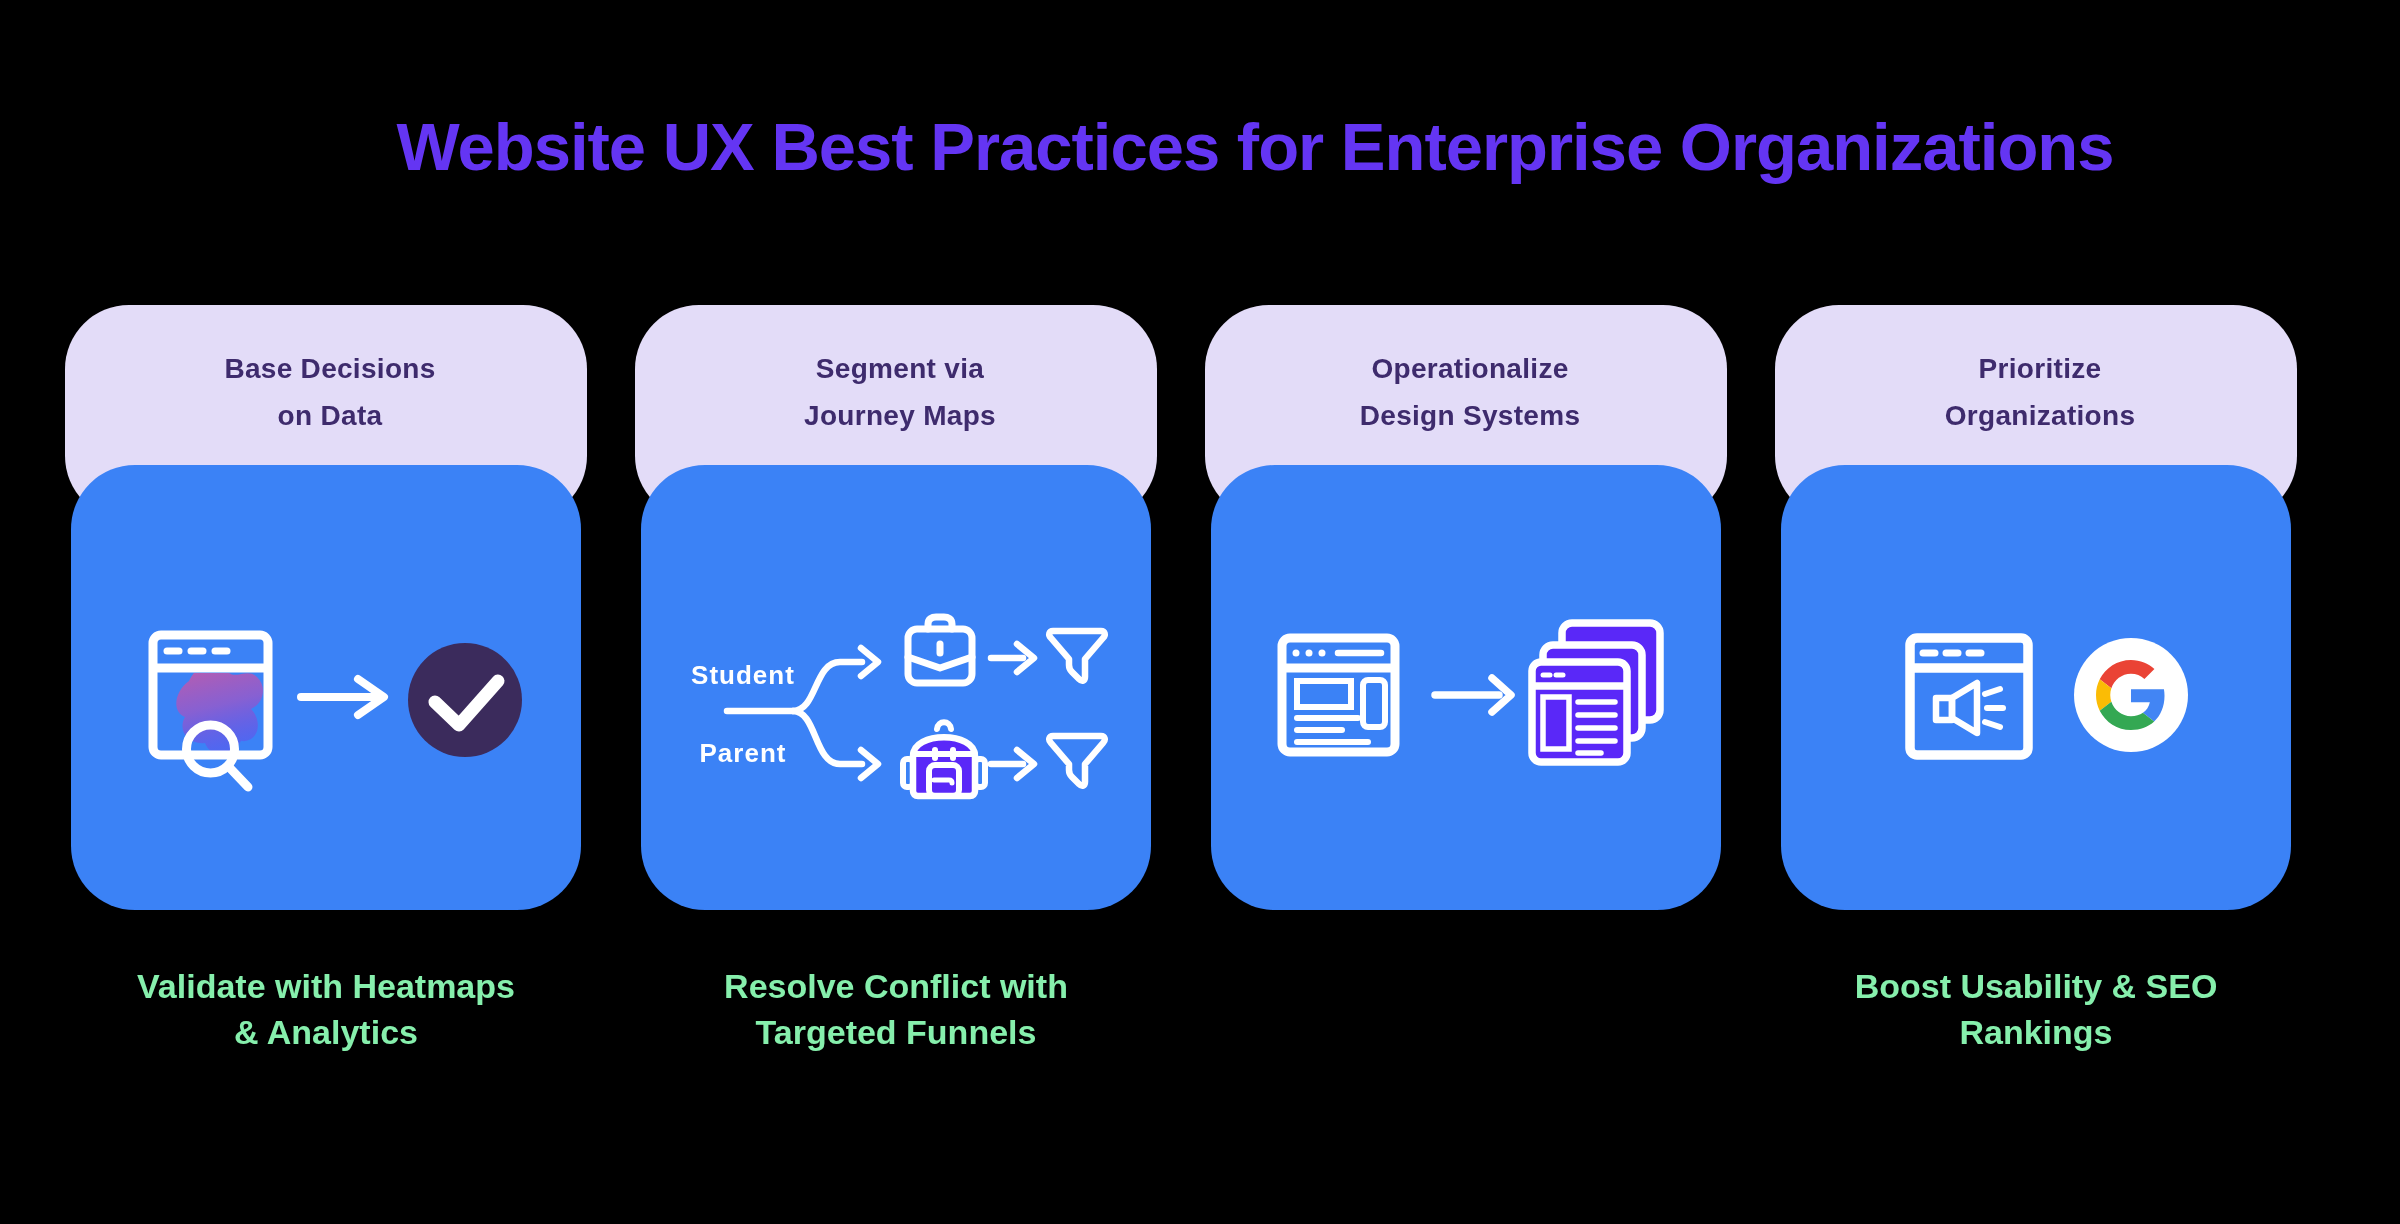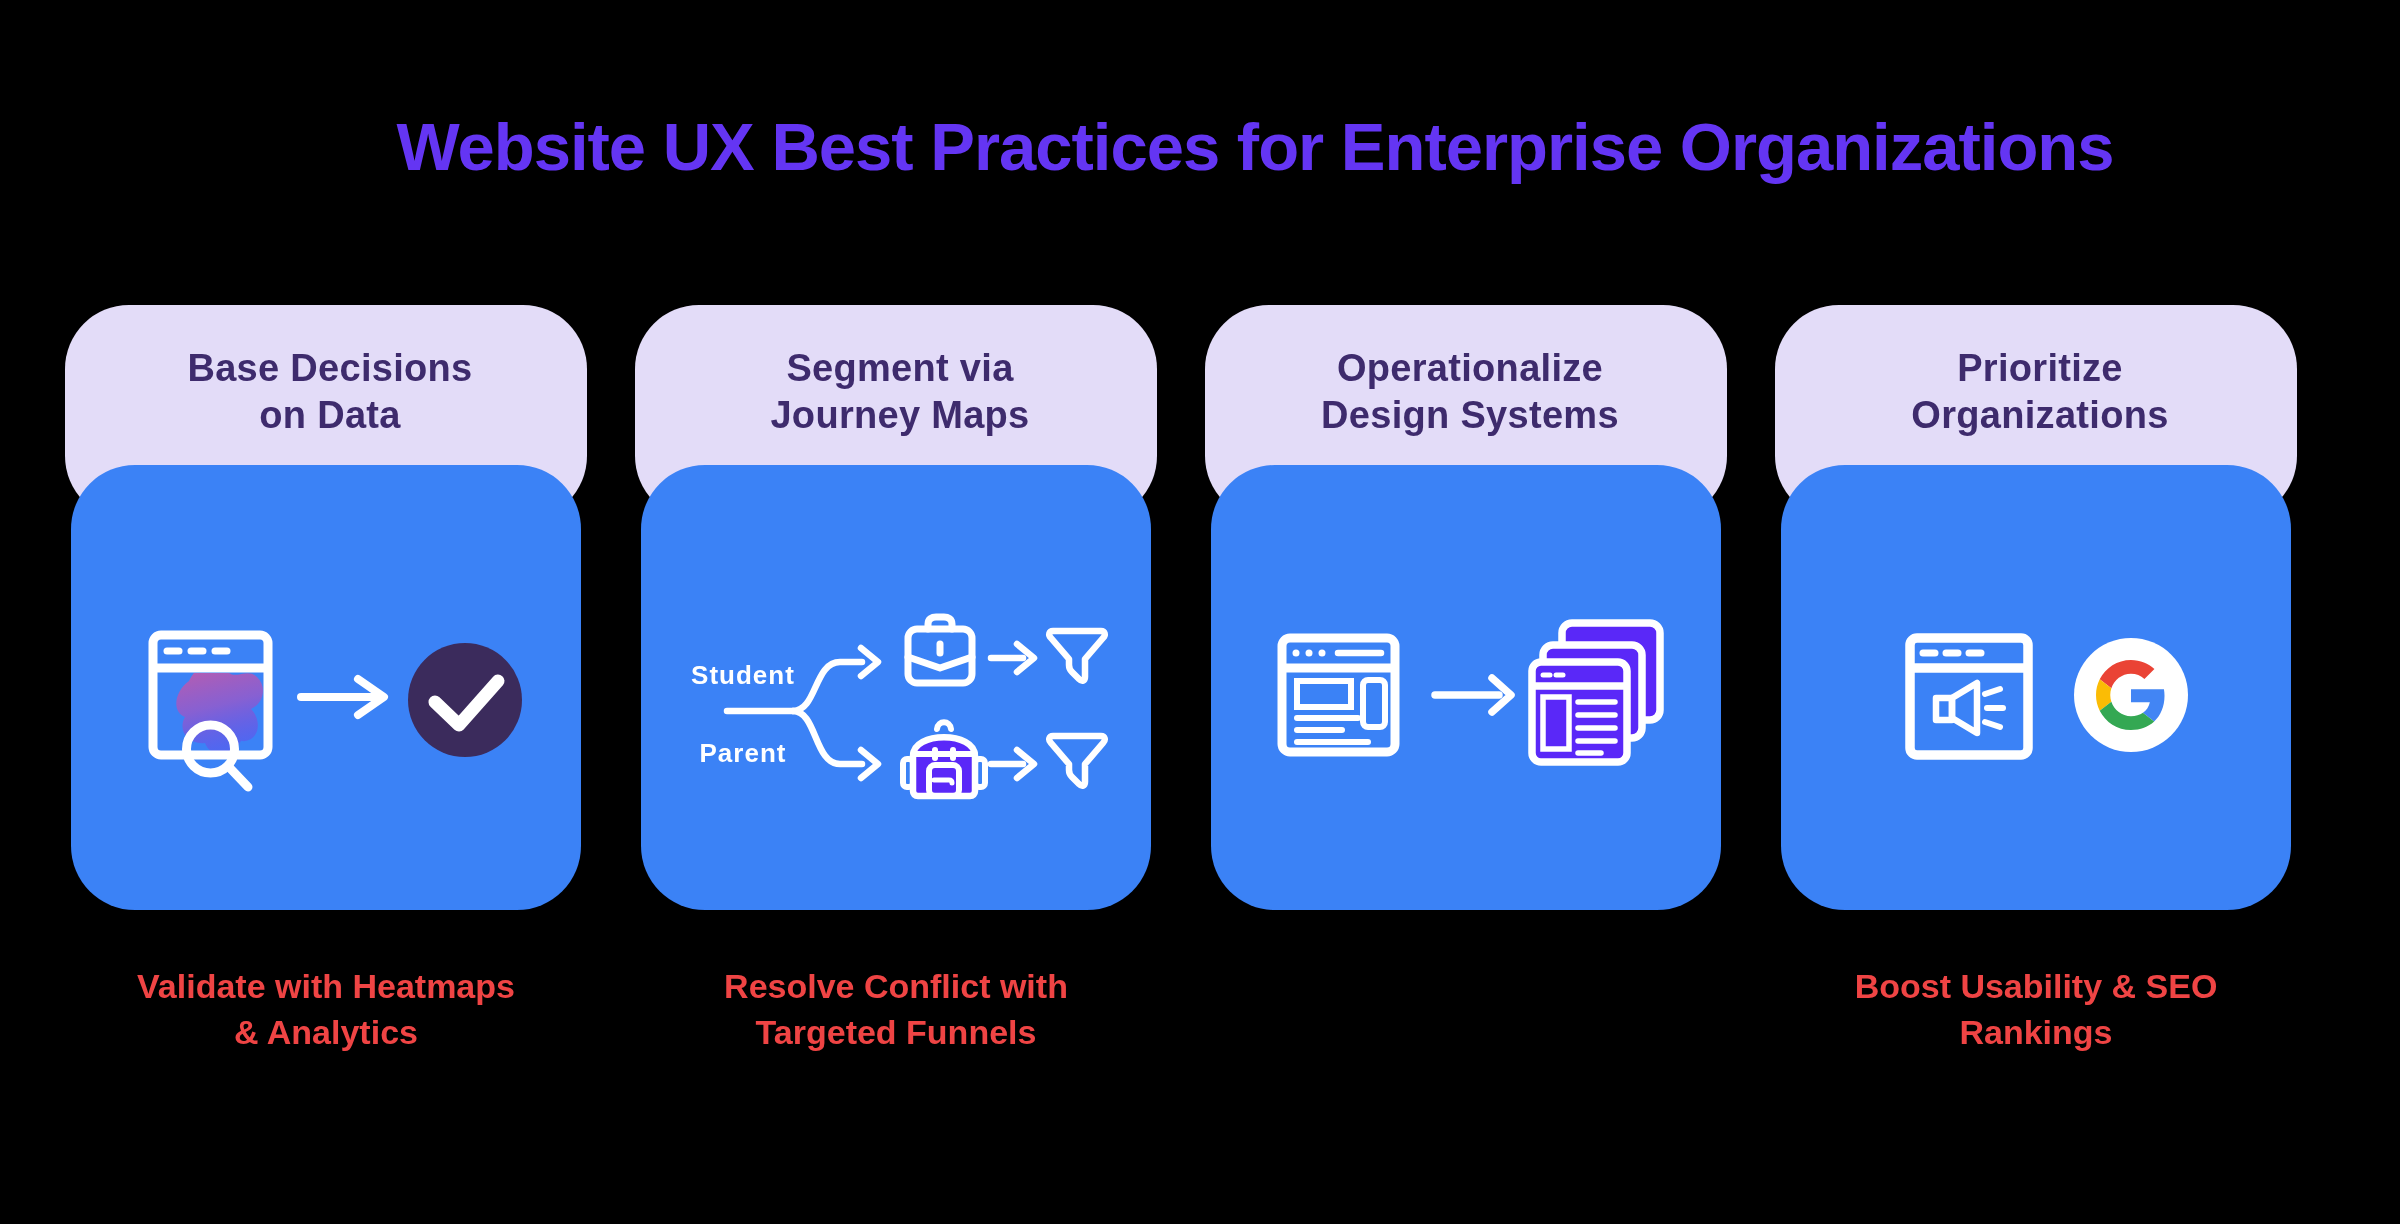--- a/index.html
+++ b/index.html
@@ -5,26 +5,26 @@
   html,body{margin:0;padding:0;background:#000;}
   #page{position:relative;width:2400px;height:1224px;background:#000;overflow:hidden;
         font-family:"Liberation Sans","DejaVu Sans",sans-serif;}
   #main-title{position:absolute;left:110px;right:0;top:108px;text-align:center;
         font-size:67px;font-weight:bold;letter-spacing:-1px;color:#6435f3;}
   .card{position:absolute;top:305px;width:522px;height:605px;}
   .card-top{position:absolute;top:0;left:0;width:522px;height:215px;background:#e3dcf8;
         border-radius:64px;}
   .card-header{position:absolute;top:0;left:0;width:522px;height:160px;
         display:flex;flex-direction:column;justify-content:center;align-items:center;
-        color:#3e2b6d;font-size:38px;font-weight:bold;line-height:47px;letter-spacing:.3px;
+        color:#3e2b6d;font-size:28px;font-weight:bold;line-height:47px;letter-spacing:.3px;
         text-align:center;padding-top:14px;box-sizing:border-box;padding-left:8px;}
   .card-bottom{position:absolute;top:160px;left:6px;width:510px;height:445px;
         background:#3b82f6;border-radius:64px;}
   .card-bottom svg{position:absolute;top:0;left:0;}
-  .caption{position:absolute;top:963px;width:522px;text-align:center;color:#ef4444;
+  .caption{position:absolute;top:963px;width:522px;text-align:center;color:#86efac;
         font-size:34px;font-weight:600;line-height:46px;}
   .cap-line,.hdr-line{display:block;}
 </style>
 </head>
 <body>
 
 <div id="page">
 
   <div id="main-title">Website UX Best Practices for Enterprise Organizations</div>
 

